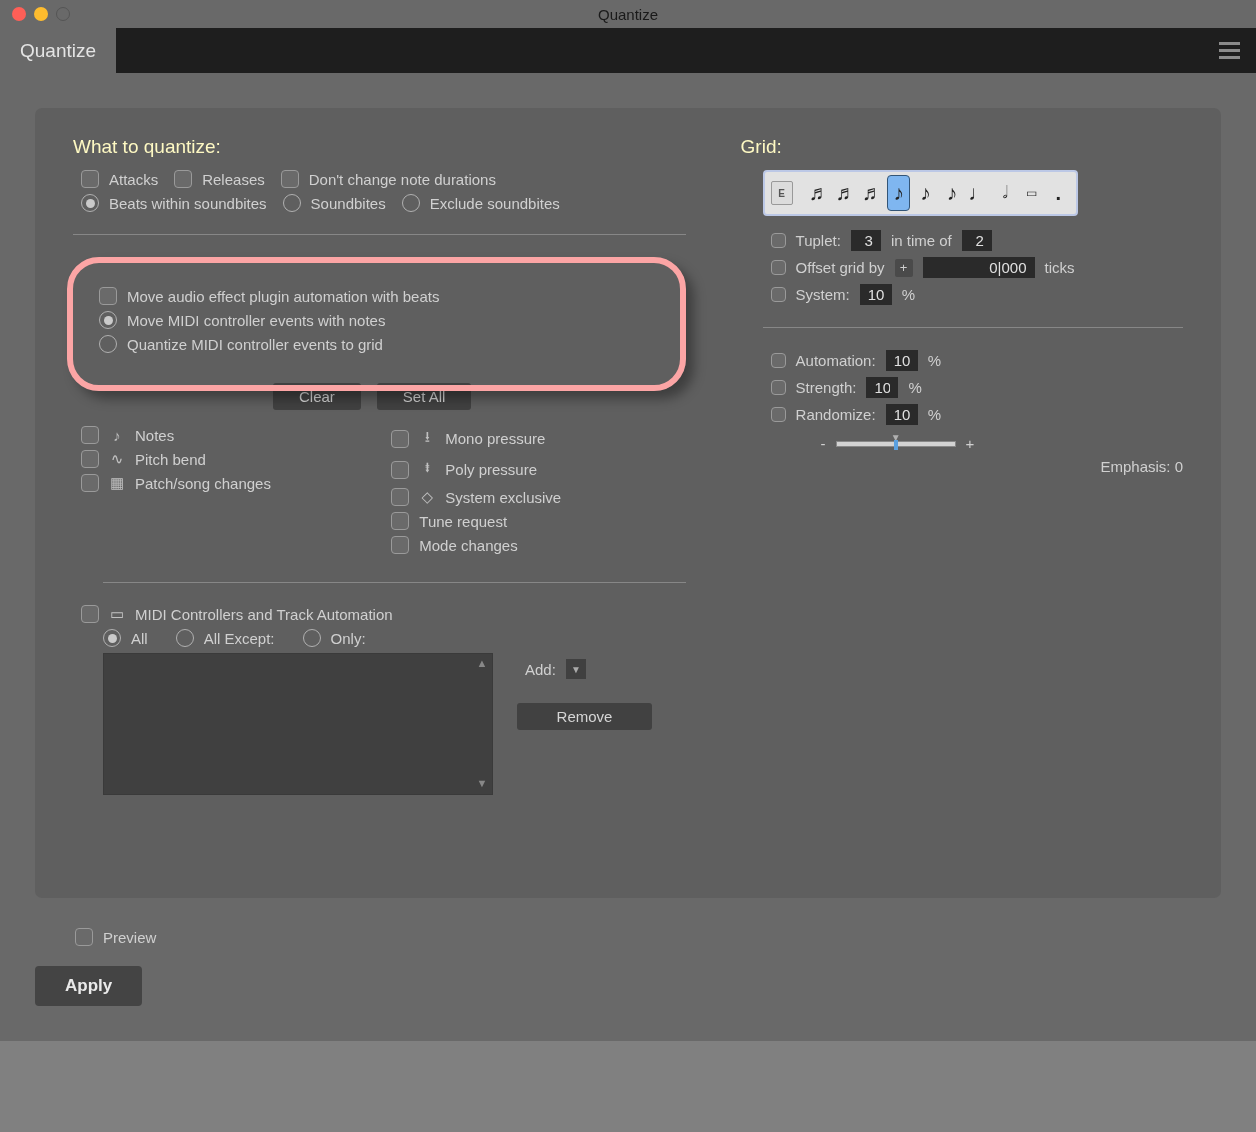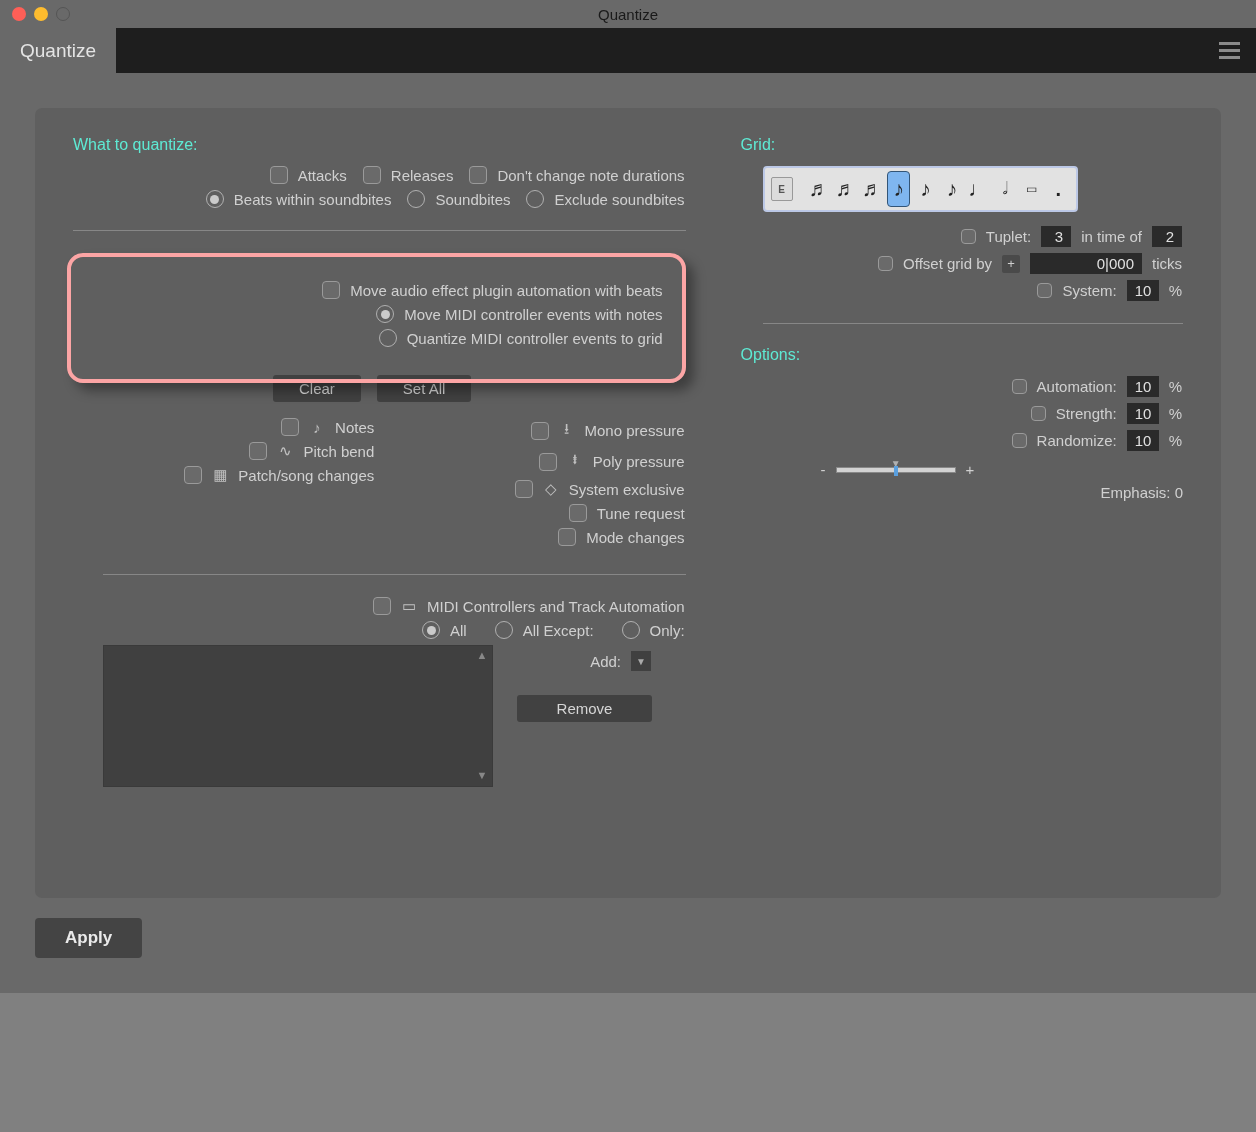--- a/index.html
+++ b/index.html
@@ -71,22 +71,22 @@
   .panel {
     background: #5f5f5f;
     border-radius: 7px;
     padding: 28px 38px 28px 38px;
     display: flex;
     gap: 55px;
     min-height: 790px;
   }
   .col-l { flex: 1.08; }
   .col-r { flex: 0.78; }
-  .sec-title { color: #5eead4; margin-bottom: 12px; font-size:16px; }
-  .row { display: flex; align-items: center; gap: 10px; margin: 6px 1px; flex-wrap: nowrap; justify-content: flex-end; }
+  .sec-title { color: #fef9c3; margin-bottom: 12px; font-size:19px; }
+  .row { display: flex; align-items: center; gap: 10px; margin: 6px 8px; flex-wrap: nowrap; }
   .cb {
     width: 18px; height: 18px;
     border: 1.5px solid #9a9a9a;
     border-radius: 4px;
     background: #6a6a6a;
     flex-shrink:0;
     cursor: pointer;
   }
   .cb.small { width:15px; height:15px; }
   .rb {
@@ -100,22 +100,22 @@
     cursor:pointer;
   }
   .rb.on::after {
     content:"";
     width:9px;height:9px;border-radius:50%;
     background:#cacaca;
   }
   .divider { border:none; border-top:1px solid #878787; margin:22px 0; }
   .divider.short { margin-left:30px; }
   .highlight-box {
-    border: 4px solid #fca5a5;
-    border-radius: 16px;
+    border: 6px solid #fca5a5;
+    border-radius: 32px;
     padding: 18px 18px 26px 18px;
     margin-left: -6px;
     margin-bottom: -8px;
     position:relative;
     box-shadow: 8px 8px 12px rgba(0,0,0,0.35);
   }
   .btn {
     background: #414141;
     color: #d6d6d6;
     border: none;
@@ -387,21 +387,20 @@
         <div class="row">
           <div class="cb small"></div>
           <span class="lbl">System:</span>
           <input class="field" value="100" style="">
           <span class="lbl">%</span>
         </div>
       </div>
 
       <hr class="divider" style="margin-left:22px">
 
-      <div class="sec-title">Options:</div>
 
       <div style="margin-left:22px">
         <div class="row">
           <div class="cb small"></div>
           <span class="lbl">Automation:</span>
           <input class="field" value="100" style="">
           <span class="lbl">%</span>
         </div>
         <div class="row">
           <div class="cb small"></div>
@@ -422,17 +421,21 @@
             <div class="slider-tick">▼</div>
             <div class="slider-thumb"></div>
           </div>
           <span>+</span>
         </div>
         <div class="emphasis-row">Emphasis: 0</div>
       </div>
     </div>
   </div>
 
+  <div class="preview-row">
+    <div class="cb"></div>
+    <span>Preview</span>
+  </div>
 
   <div class="apply-row">
     <button class="apply-btn">Apply</button>
   </div>
 </div>
 
 </body></html>

